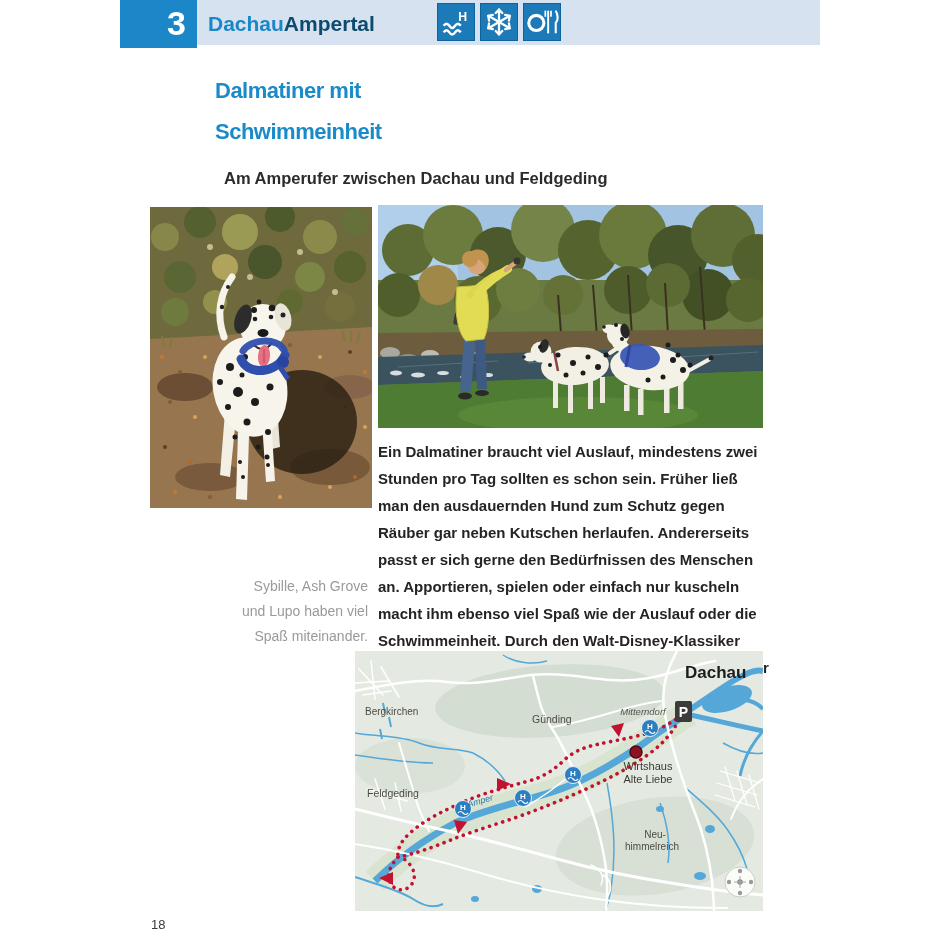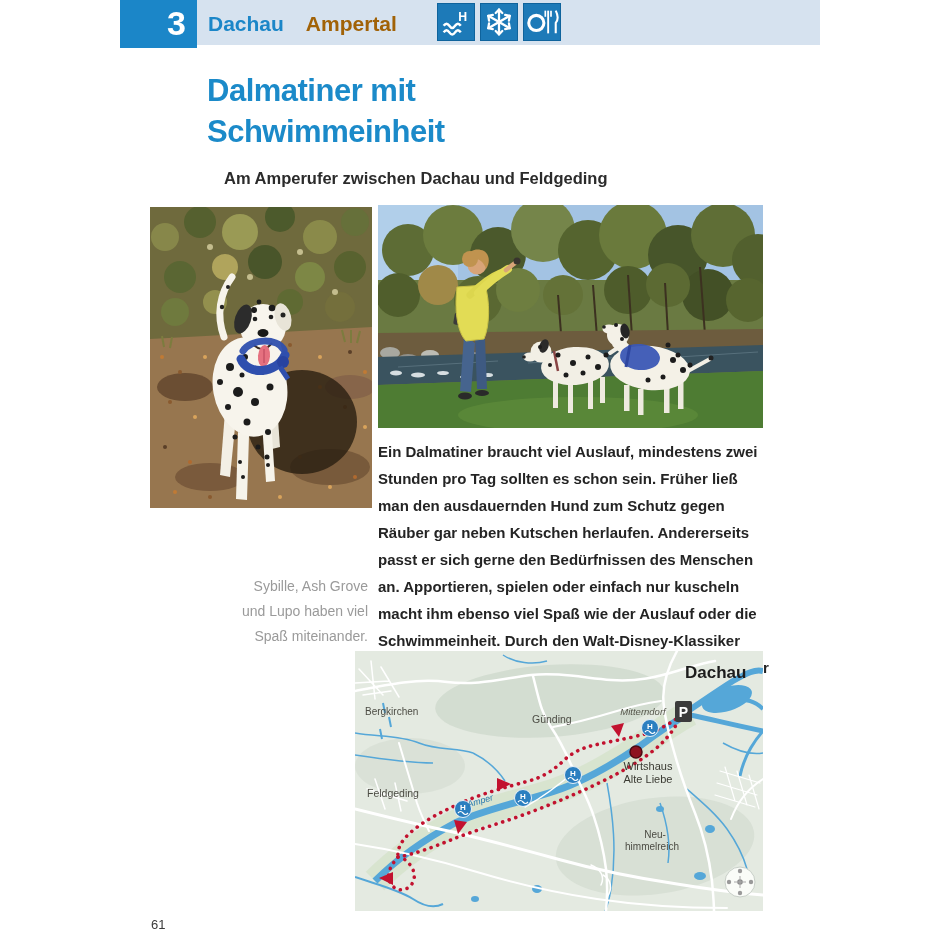--- a/index.html
+++ b/index.html
@@ -9,27 +9,27 @@
   }
   
   .header-bar { position:absolute; left:120px; top:0; width:700px; height:45px; background:#d6e2ef; }
   .chapter-box {
     position:absolute; left:120px; top:0; width:77px; height:48px; background:#1b86c8;
     color:#fff; font-size:34px; font-weight:bold; line-height:46px; text-align:right;
     padding-right:11px; box-sizing:border-box;
   }
   .chapter-title { position:absolute; left:208px; top:0; height:45px; line-height:47px; font-size:21px; font-weight:bold; white-space:nowrap; }
   .chapter-title .region { color:#1b86c8; }
-  .chapter-title .area { color:#a16207; margin-left:22px; }
+  .chapter-title .area { color:#0c4a6e; margin-left:0; }
   .header-icons { position:absolute; left:437px; top:3px; display:flex; gap:5px; }
   .hicon { width:38px; height:38px; background:#1d7ab8; border:1px solid #0f639c; box-sizing:border-box; }
   .hicon svg { display:block; }
   
   .article-title {
-    position:absolute; left:207px; top:70px; font-size:31px; font-weight:bold;
+    position:absolute; left:215px; top:70px; font-size:22px; font-weight:bold;
     color:#1b8ac9; line-height:41px; letter-spacing:-0.5px;
   }
   .article-subtitle { position:absolute; left:224px; top:169px; font-size:16.5px; font-weight:bold; color:#2b2b2b; }
   .photo-left  { position:absolute; left:150px; top:207px; width:222px; height:301px; }
   .photo-right { position:absolute; left:378px; top:205px; width:385px; height:223px; }
   .photo-left svg, .photo-right svg, .route-map svg { display:block; }
   .article-body {
     position:absolute; left:378px; top:438px; width:392px;
     font-size:15px; font-weight:bold; color:#242424; line-height:27px; text-align:left;
   }
@@ -469,15 +469,15 @@
         <circle cx="385" cy="231" r="2.8" fill="#8a8a8a"></circle>
         <circle cx="385" cy="220" r="2.2" fill="#9a9a9a"></circle>
           <circle cx="396" cy="231" r="2.2" fill="#9a9a9a"></circle>
         <circle cx="385" cy="242" r="2.2" fill="#9a9a9a"></circle>
           <circle cx="374" cy="231" r="2.2" fill="#9a9a9a"></circle>
         <path d="M385,225 L385,237 M379,231 L391,231" stroke="#aaaaaa" stroke-width="1"></path>
       </g>
     </svg>
   </div>
 
-  <div class="page-number">61</div>
+  <div class="page-number">18</div>
 
 </div>
 
 </body></html>

